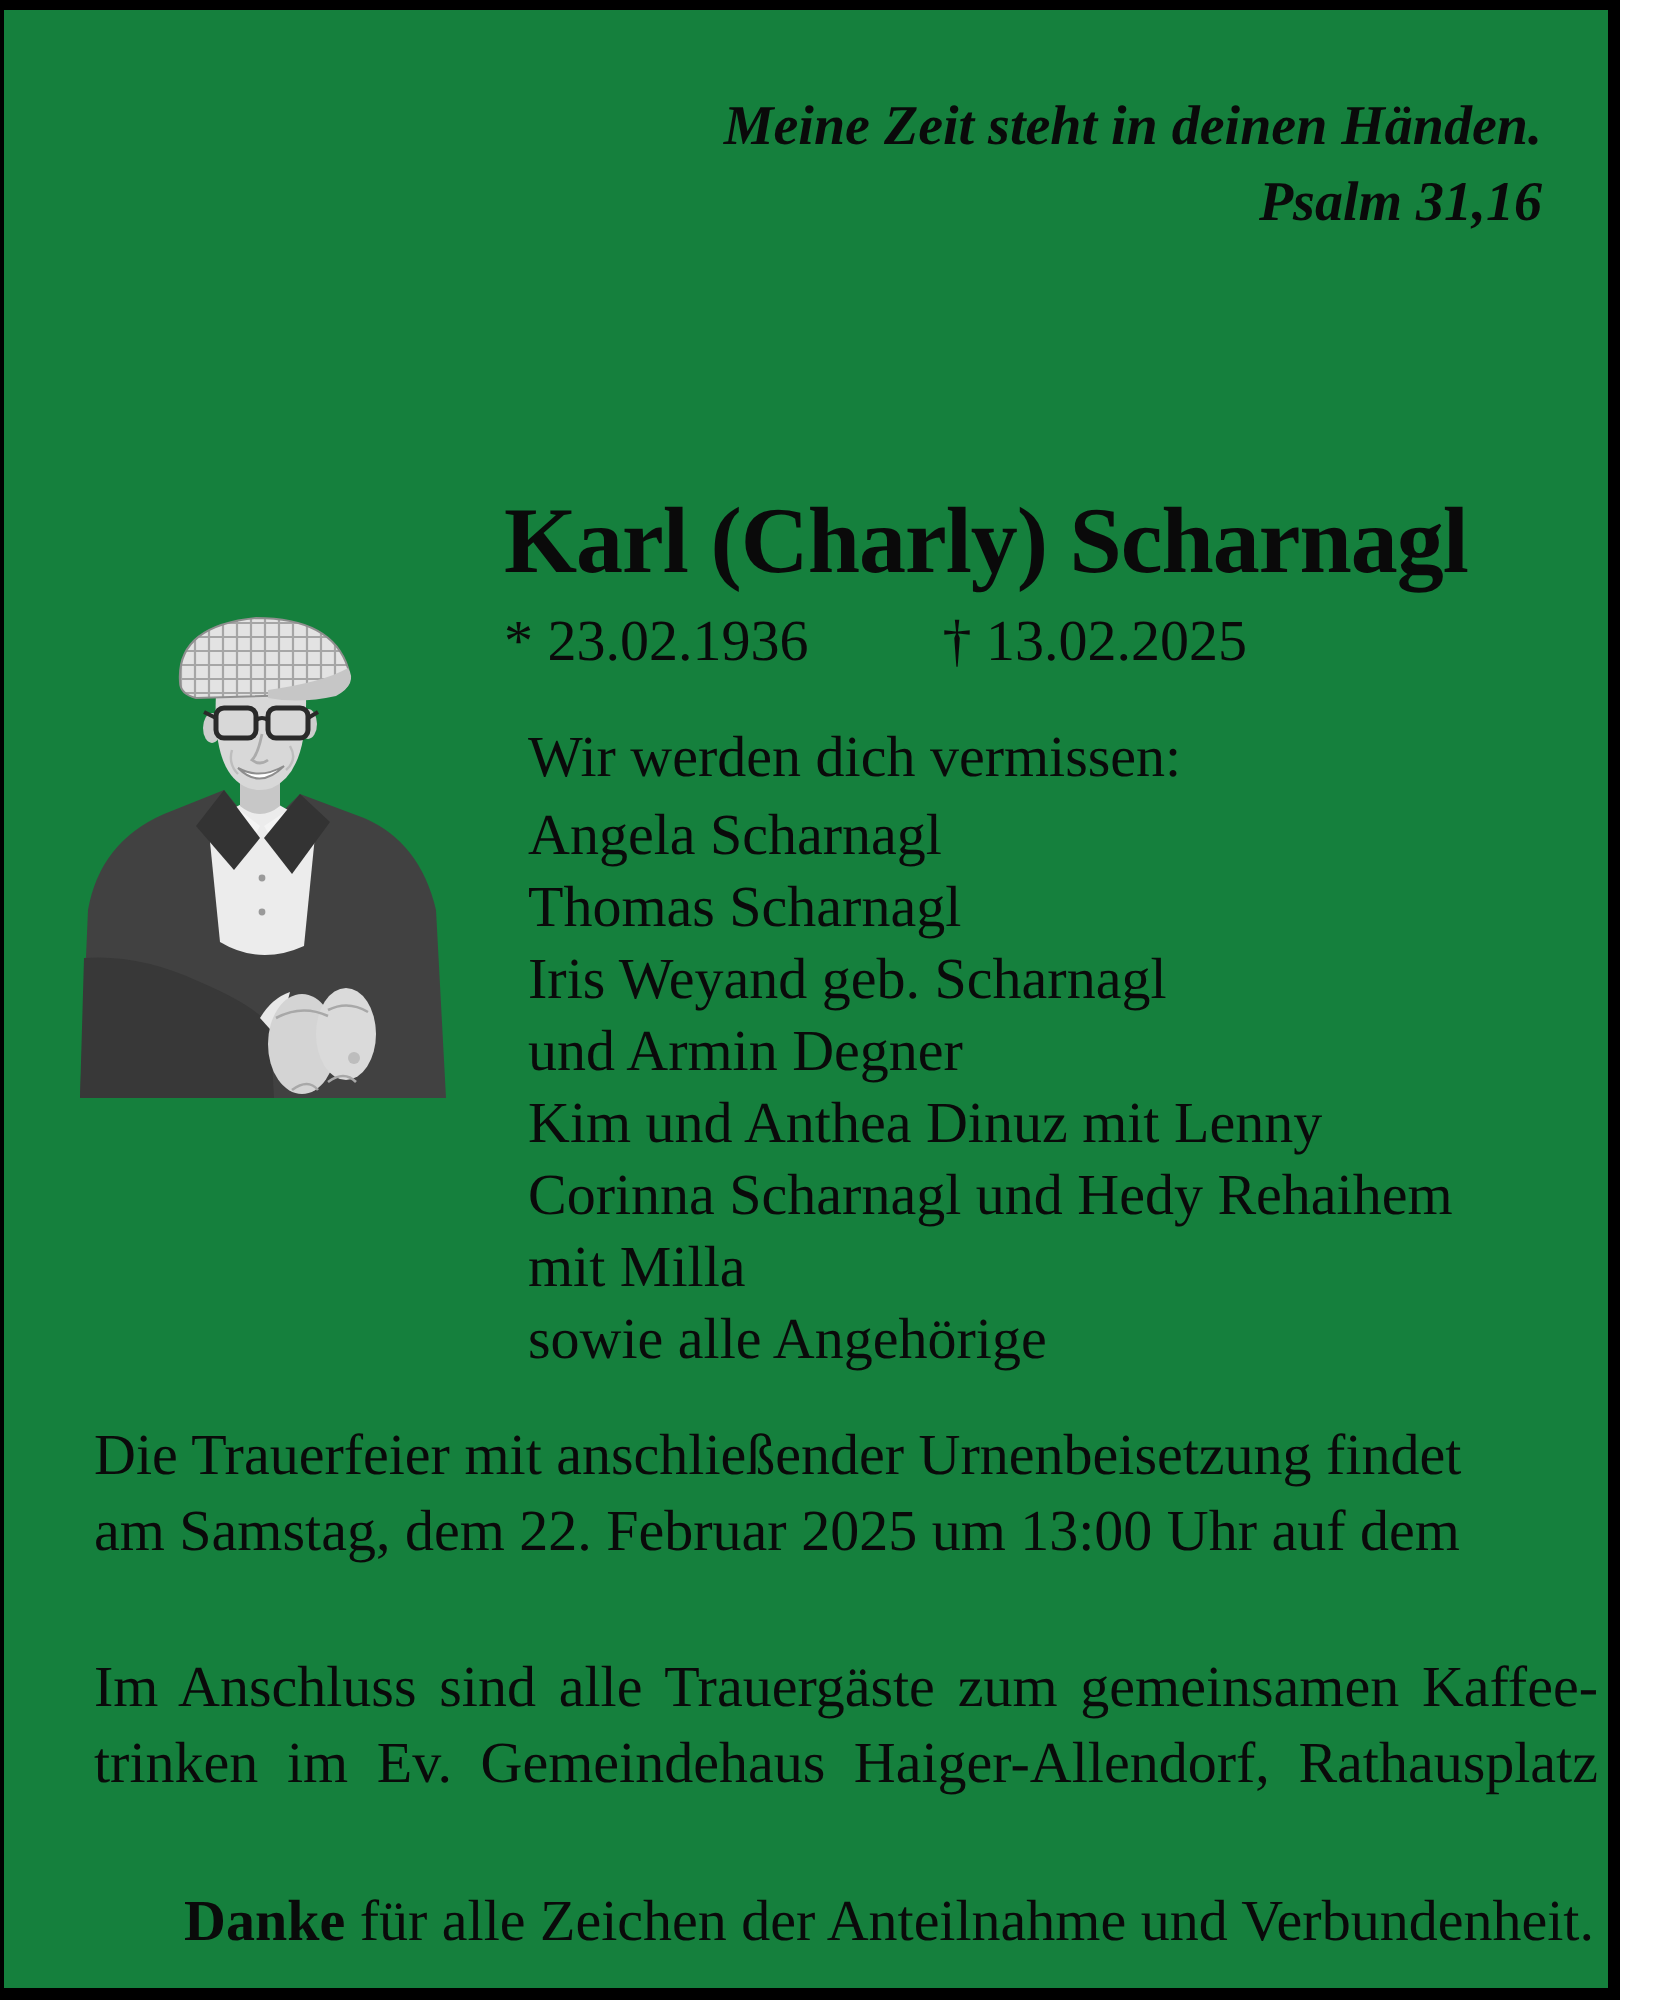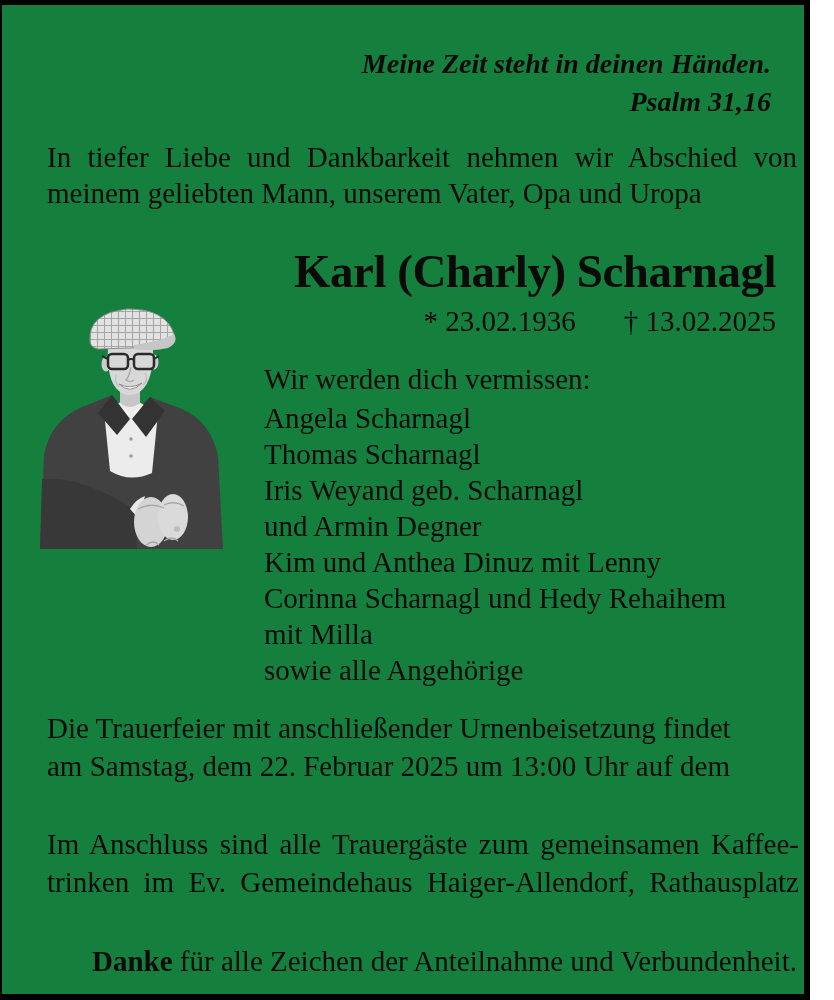--- a/index.html
+++ b/index.html
@@ -42,36 +42,36 @@
   }
   .line-justify-all {
     text-align: justify;
     text-align-last: justify;
   }
   .header-block {
     position: absolute;
     top: 238px;
     left: 250px;
     right: 28px;
-    text-align: right;
+    text-align: left;
   }
   .deceased-name {
     font-weight: bold;
     font-size: 47px;
     line-height: 56px;
     letter-spacing: -0.5px;
     white-space: nowrap;
   }
   .dates {
     margin-top: 6px;
     font-size: 29px;
     line-height: 32px;
     white-space: nowrap;
   }
-  .death-date { margin-left: 48px; }
+  .death-date { margin-left: 67px; }
   .portrait {
     position: absolute;
     top: 296px;
     left: 36px;
     width: 186px;
     height: 248px;
   }
   .portrait svg { display: block; width: 100%; height: 100%; }
   .mourners {
     position: absolute;
@@ -97,24 +97,20 @@
 </head>
 <body>
 
 <div class="document">
 
   <div class="quote">
     <div>Meine Zeit steht in deinen Händen.</div>
     <div>Psalm 31,16</div>
   </div>
 
-  <div class="intro">
-    <div class="line-justify-all">In tiefer Liebe und Dankbarkeit nehmen wir Abschied von</div>
-    <div>meinem geliebten Mann, unserem Vater, Opa und Uropa</div>
-  </div>
 
   <div class="header-block">
     <div class="deceased-name">Karl (Charly) Scharnagl</div>
     <div class="dates">
       <span class="birth-date">* 23.02.1936</span><span class="death-date">† 13.02.2025</span>
     </div>
   </div>
 
   <div class="portrait">
     <svg viewBox="0 0 186 248" xmlns="http://www.w3.org/2000/svg">

